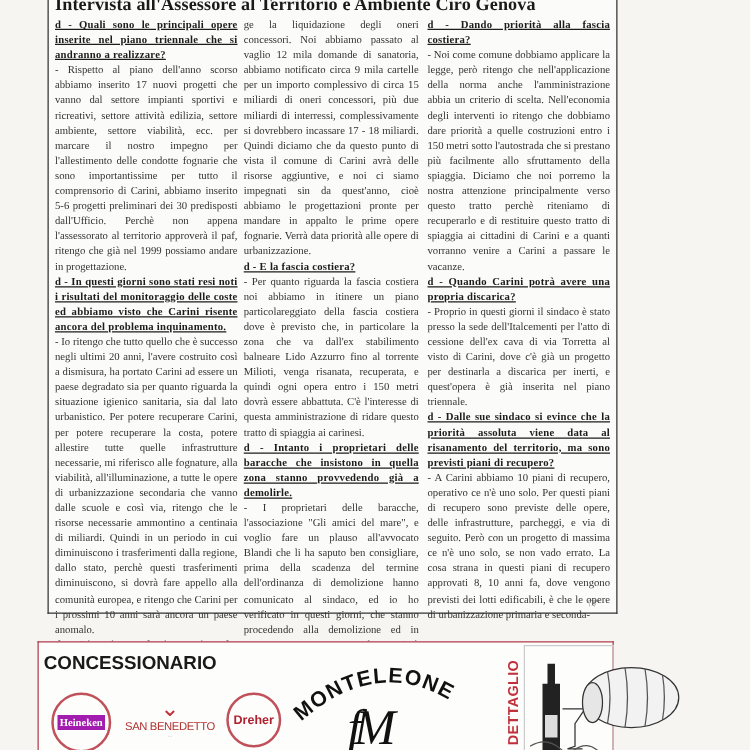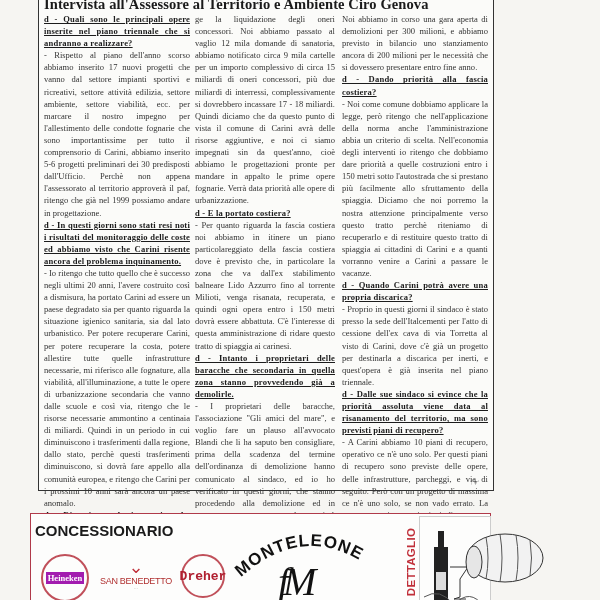--- a/index.html
+++ b/index.html
@@ -16,21 +16,21 @@
   .ad { position:absolute; left:30px; top:513px; width:461px; height:100px; border:1.5px solid #b03a4a; border-bottom:none; background:#fdfdfc; box-sizing:border-box; }
   .ad-title { position:absolute; left:4px; top:8px; font-family:"Liberation Sans", sans-serif; font-weight:bold; font-size:15px; color:#1a1a1a; }
   .brand-logo { position:absolute; border-radius:50%; border:2px solid #c0505a; display:flex; align-items:center; justify-content:center; }
   .heineken { left:10px; top:40px; width:44px; height:44px; }
   .heineken span { background:#a21caf; color:#fff; font-size:8.5px; font-weight:bold; font-family:"Liberation Serif", serif; padding:1px 2px; }
   .sanbene { position:absolute; left:60px; top:44px; width:90px; text-align:center; }
   .sanbene .bird { color:#c0303a; font-size:18px; line-height:18px; }
   .sanbene .name { font-family:"Liberation Sans", sans-serif; font-size:9px; color:#b03030; letter-spacing:-0.3px; }
   .sanbene .tag { font-size:4px; color:#999; }
   .dreher { left:150px; top:40px; width:40px; height:40px; }
-  .dreher span { color:#b02030; font-size:13px; font-weight:bold; font-family:Liberation Mono, monospace; }
+  .dreher span { color:#b02030; font-size:10px; font-weight:bold; font-family:Liberation Sans, sans-serif; }
   .mont { position:absolute; left:195px; top:4px; width:170px; height:96px; }
   .mont-text { position:absolute; left:0; top:0; }
   .fm { position:absolute; left:52px; top:40px; font-family:"Liberation Serif", serif; font-style:italic; font-size:40px; color:#111; letter-spacing:-6px; }
   .dettaglio { position:absolute; left:371px; top:2px; width:16px; height:98px; }
   .dettaglio span { position:absolute; left:-34px; top:40px; transform:rotate(-90deg); transform-origin:center; font-family:"Liberation Sans", sans-serif; font-weight:bold; font-size:11.5px; color:#c0303a; width:86px; text-align:center; letter-spacing:0.3px; }
   .ad-right { position:absolute; left:388px; top:2px; width:70px; height:98px; border:1px solid #ccc; border-bottom:none; }
   .barrel { position:absolute; left:458px; top:10px; }
 </style>
 </head>
 <body>
@@ -41,28 +41,27 @@
 <div class="col c1">
     <p class="q">d - Quali sono le principali opere inserite nel piano triennale che si andranno a realizzare?</p>
     <p class="a">- Rispetto al piano dell'anno scorso abbiamo inserito 17 nuovi progetti che vanno dal settore impianti sportivi e ricreativi, settore attività edilizia, settore ambiente, settore viabilità, ecc. per marcare il nostro impegno per l'allestimento delle condotte fognarie che sono importantissime per tutto il comprensorio di Carini, abbiamo inserito 5-6 progetti preliminari dei 30 predisposti dall'Ufficio. Perchè non appena l'assessorato al territorio approverà il paf, ritengo che già nel 1999 possiamo andare in progettazione.</p>
     <p class="q">d - In questi giorni sono stati resi noti i risultati del monitoraggio delle coste ed abbiamo visto che Carini risente ancora del problema inquinamento.</p>
     <p class="a">- Io ritengo che tutto quello che è successo negli ultimi 20 anni, l'avere costruito così a dismisura, ha portato Carini ad essere un paese degradato sia per quanto riguarda la situazione igienico sanitaria, sia dal lato urbanistico. Per potere recuperare Carini, per potere recuperare la costa, potere allestire tutte quelle infrastrutture necessarie, mi riferisco alle fognature, alla viabilità, all'illuminazione, a tutte le opere di urbanizzazione secondaria che vanno dalle scuole e così via, ritengo che le risorse necessarie ammontino a centinaia di miliardi. Quindi in un periodo in cui diminuiscono i trasferimenti dalla regione, dallo stato, perchè questi trasferimenti diminuiscono, si dovrà fare appello alla comunità europea, e ritengo che Carini per i prossimi 10 anni sarà ancora un paese anomalo.</p>
     <p class="q">d - Ritorniamo al piano triennale. Priorità assoluta alla salvaguardia del territorio.</p>
     <p class="a">- Noi abbiamo inserito 17 opere; le opere che hanno per oggetto condotte fognarie le abbiamo messe nella giusta priorità per potere andare in progettazione già nel 1999. Lei come sa questa amministrazione nell'insediarsi ha dato corso a quello che era un obbligo di leg-</p>
   </div>
 <div class="col c2">
     <p class="a">ge la liquidazione degli oneri concessori. Noi abbiamo passato al vaglio 12 mila domande di sanatoria, abbiamo notificato circa 9 mila cartelle per un importo complessivo di circa 15 miliardi di oneri concessori, più due miliardi di interressi, complessivamente si dovrebbero incassare 17 - 18 miliardi. Quindi diciamo che da questo punto di vista il comune di Carini avrà delle risorse aggiuntive, e noi ci siamo impegnati sin da quest'anno, cioè abbiamo le progettazioni pronte per mandare in appalto le prime opere fognarie. Verrà data priorità alle opere di urbanizzazione.</p>
-    <p class="q">d - E la portato costiera?</p>
+    <p class="q">d - E la fascia costiera?</p>
     <p class="a">- Per quanto riguarda la fascia costiera noi abbiamo in itinere un piano particolareggiato della fascia costiera dove è previsto che, in particolare la zona che va dall'ex stabilimento balneare Lido Azzurro fino al torrente Milioti, venga risanata, recuperata, e quindi ogni opera entro i 150 metri dovrà essere abbattuta. C'è l'interesse di questa amministrazione di ridare questo tratto di spiaggia ai carinesi.</p>
-    <p class="q">d - Intanto i proprietari delle baracche che secondaria in quella zona stanno provvedendo già a demolirle.</p>
+    <p class="q">d - Intanto i proprietari delle baracche che insistono in quella zona stanno provvedendo già a demolirle.</p>
     <p class="a">- I proprietari delle baracche, l'associazione "Gli amici del mare", e voglio fare un plauso all'avvocato Blandi che li ha saputo ben consigliare, prima della scadenza del termine dell'ordinanza di demolizione hanno comunicato al sindaco, ed io ho verificato in questi giorni, che stanno procedendo alla demolizione ed in questo caso conserveranno la proprietà dell'area. Ritengo che tutte le ditte che hanno costruito abusivamente entro i 150 metri dalla fascia costiera dovrebbero prendere l'esempio di quello che sta avvenendo in questi giorni.</p>
     <p class="q">d - Ciò significa che si potrebbero allungare i tempi per la realizzazione del progetto di creare un'area attrezzata in questo tratto?</p>
   </div>
 <div class="col c3">
-    <p class="a">Noi abbiamo in corso una gara aperta di demolizioni per 300 milioni, e abbiamo previsto in bilancio uno stanziamento ancora di 200 milioni per le necessità che si dovessero presentare entro fine anno.</p>
     <p class="q">d - Dando priorità alla fascia costiera?</p>
     <p class="a">- Noi come comune dobbiamo applicare la legge, però ritengo che nell'applicazione della norma anche l'amministrazione abbia un criterio di scelta. Nell'economia degli interventi io ritengo che dobbiamo dare priorità a quelle costruzioni entro i 150 metri sotto l'autostrada che si prestano più facilmente allo sfruttamento della spiaggia. Diciamo che noi porremo la nostra attenzione principalmente verso questo tratto perchè riteniamo di recuperarlo e di restituire questo tratto di spiaggia ai cittadini di Carini e a quanti vorranno venire a Carini a passare le vacanze.</p>
     <p class="q">d - Quando Carini potrà avere una propria discarica?</p>
     <p class="a">- Proprio in questi giorni il sindaco è stato presso la sede dell'Italcementi per l'atto di cessione dell'ex cava di via Torretta al visto di Carini, dove c'è già un progetto per destinarla a discarica per inerti, e quest'opera è già inserita nel piano triennale.</p>
     <p class="q">d - Dalle sue sindaco si evince che la priorità assoluta viene data al risanamento del territorio, ma sono previsti piani di recupero?</p>
     <p class="a">- A Carini abbiamo 10 piani di recupero, operativo ce n'è uno solo. Per questi piani di recupero sono previste delle opere, delle infrastrutture, parcheggi, e via di seguito. Però con un progetto di massima ce n'è uno solo, se non vado errato. La cosa strana in questi piani di recupero approvati 8, 10 anni fa, dove vengono previsti dei lotti edificabili, è che le opere di urbanizzazione primaria e seconda-</p>
   </div>
 
 <div class="pointer">☞</div>
 

